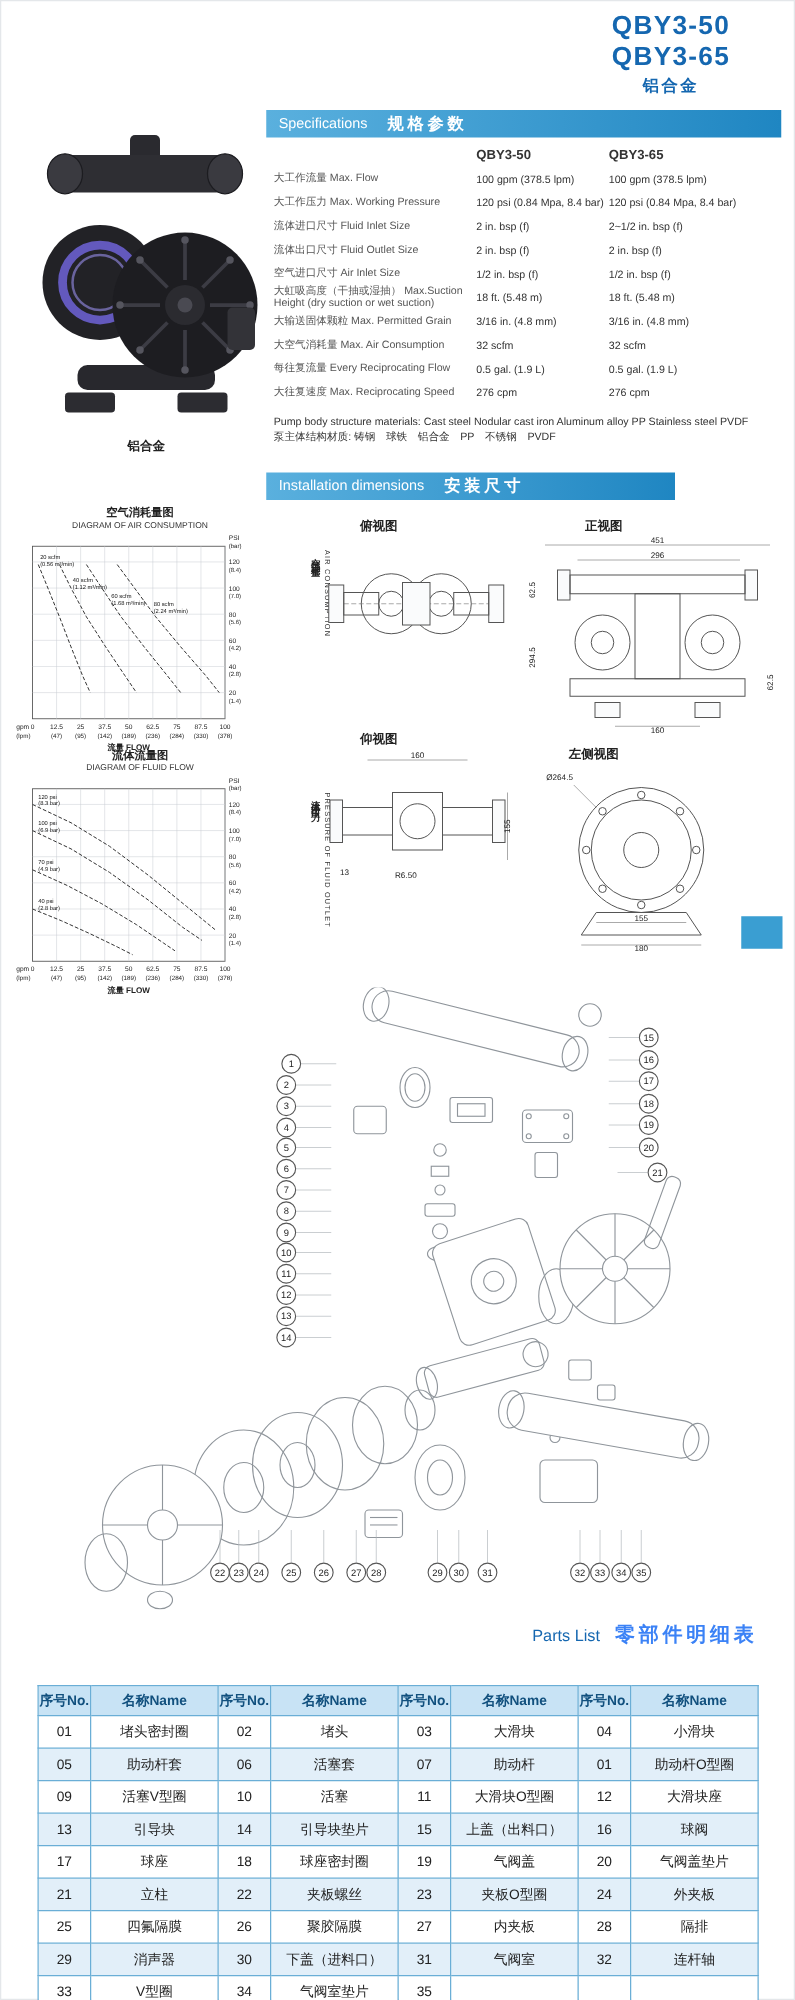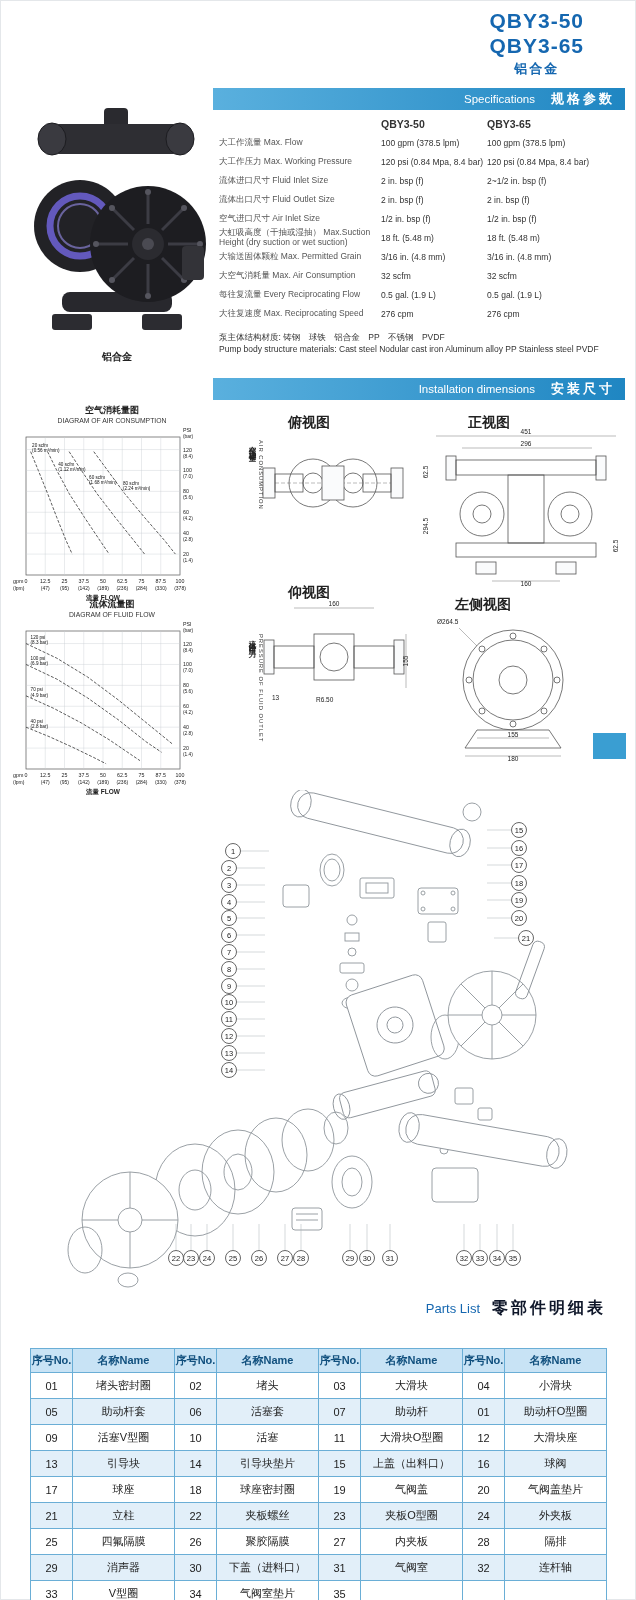--- a/index.html
+++ b/index.html
@@ -6,21 +6,21 @@
   html,body{width:636px;height:1600px;}
   body{position:relative;background:#ffffff;font-family:"Liberation Sans","DejaVu Sans",sans-serif;color:#222;overflow:hidden;box-shadow:inset 0 0 0 1px #e4e7ea;}
   .abs{position:absolute;}
 
   
   .models{top:8px;right:52px;text-align:center;}
   .model{font-size:21px;font-weight:bold;color:#1567b0;line-height:1.2;letter-spacing:1px;}
   .mat-sub{font-size:13px;font-weight:bold;color:#1567b0;margin-top:2px;letter-spacing:2px;}
 
   
-  .secbar{height:22px;background:linear-gradient(90deg,#5ab0de,#1f86c2);color:#fff;display:flex;justify-content:flex-end;align-items:center;gap:16px;padding:0 10px;}
+  .secbar{height:22px;background:linear-gradient(90deg,#5ab0de,#1f86c2);color:#fff;display:flex;justify-content:flex-start;align-items:center;gap:16px;padding:0 10px;}
   .secbar .en{font-size:11.5px;}
   .secbar .zh{font-size:13px;font-weight:bold;letter-spacing:3px;}
 
   
   .specs{left:213px;top:88px;width:412px;}
   .spec-row{display:grid;grid-template-columns:162px 106px 1fr;align-items:center;min-height:19px;padding-left:6px;font-size:8.5px;}
   .spec-row .lbl{color:#555;padding-right:4px;line-height:1.15;}
   .spec-row .val{color:#333;}
   .spec-cols{font-weight:bold;font-size:10.5px;color:#111;margin-top:5px;min-height:18px;}
   .materials{font-size:8.5px;color:#333;margin-top:7px;padding-left:6px;line-height:1.5;}
@@ -28,39 +28,39 @@
   
   .chart{position:absolute;width:252px;}
   .chart .t1{text-align:center;font-size:9px;font-weight:bold;color:#222;width:200px;}
   .chart .t2{text-align:center;font-size:6.8px;color:#333;width:200px;margin-bottom:1px;}
   .chart .side{position:absolute;right:0px;top:36px;display:flex;gap:1px;}
   .chart .side .zh{writing-mode:vertical-rl;font-size:7.5px;font-weight:bold;color:#222;letter-spacing:2px;}
   .chart .side .en{writing-mode:vertical-rl;font-size:5.8px;color:#333;letter-spacing:1px;}
   svg text{font-family:"Liberation Sans","DejaVu Sans",sans-serif;}
 
   
-  .view-label{position:absolute;font-size:14px;font-weight:bold;color:#222;}
+  .view-label{position:absolute;font-size:10px;font-weight:bold;color:#222;}
   .dim{font-size:6.5px;fill:#222;}
   .draw{stroke:#555;stroke-width:0.8;fill:none;}
   .drawfill{stroke:#555;stroke-width:0.8;fill:#fafbfc;}
   .dimline{stroke:#777;stroke-width:0.5;}
 
   .blue-deco{background:#3a9ed2;}
 
   
   .xshape{stroke:#8f959b;stroke-width:0.9;fill:none;}
   .xshape2{stroke:#8f959b;stroke-width:0.9;fill:#ffffff;}
   .callout-c{fill:#ffffff;stroke:#555;stroke-width:0.9;}
   .callout-t{font-size:7.5px;fill:#222;text-anchor:middle;}
   .leader{stroke:#aab0b6;stroke-width:0.5;}
 
   
   .plist-head{top:1298px;right:30px;display:flex;align-items:baseline;gap:12px;}
   .plist-en{font-size:13px;color:#1567b0;}
-  .plist-zh{font-size:16px;font-weight:bold;color:#0f172a;letter-spacing:3px;}
+  .plist-zh{font-size:16px;font-weight:bold;color:#3b82f6;letter-spacing:3px;}
   table.parts{position:absolute;left:30px;top:1330px;width:576px;border-collapse:collapse;table-layout:fixed;margin-top:18px;}
   table.parts th,table.parts td{border:1px solid #6aaed6;text-align:center;font-size:11px;overflow:hidden;white-space:nowrap;}
   table.parts th{background:#c8e3f5;color:#11507e;height:24px;font-weight:bold;}
   table.parts td{height:26px;color:#222;background:#fff;}
   table.parts tr.alt td{background:#e2eff9;}
   col.cno{width:42px;} col.cnm{width:102px;}
 
   .photo-caption{left:22px;top:350px;width:190px;text-align:center;font-size:10px;font-weight:bold;color:#222;}
 </style>
 </head>
@@ -166,26 +166,26 @@
         <div class="val">0.5 gal. (1.9 L)</div>
         <div class="val">0.5 gal. (1.9 L)</div>
       </div>
       <div class="spec-row">
         <div class="lbl">大往复速度  Max. Reciprocating Speed</div>
         <div class="val">276 cpm</div>
         <div class="val">276 cpm</div>
       </div>
     </div>
   <div class="materials">
+    <div>Pump body structure materials: Cast steel  Nodular cast iron  Aluminum alloy  PP  Stainless steel  PVDF</div>
     <div>泵主体结构材质: 铸钢　球铁　铝合金　PP　不锈钢　PVDF</div>
-    <div>Pump body structure materials: Cast steel  Nodular cast iron  Aluminum alloy  PP  Stainless steel  PVDF</div>
   </div>
 </div>
 
-<div class="abs secbar" style="left:213px;top:378px;width:412px;">
+<div class="abs secbar" style="left:213px;top:378px;width:327px;">
   <span class="en">Installation dimensions</span>
   <span class="zh">安装尺寸</span>
 </div>
 
 <div class="chart" style="left:12px;top:404px;">
   <div class="t1">空气消耗量图</div>
   <div class="t2">DIAGRAM OF AIR CONSUMPTION</div>
   <svg id="chart0" width="236" height="180">
       <rect x="14" y="12" width="154" height="138" fill="#fff" stroke="#555" stroke-width="0.7"></rect>
       <text x="14" y="158" font-size="5.3" text-anchor="middle" fill="#222">0</text>

